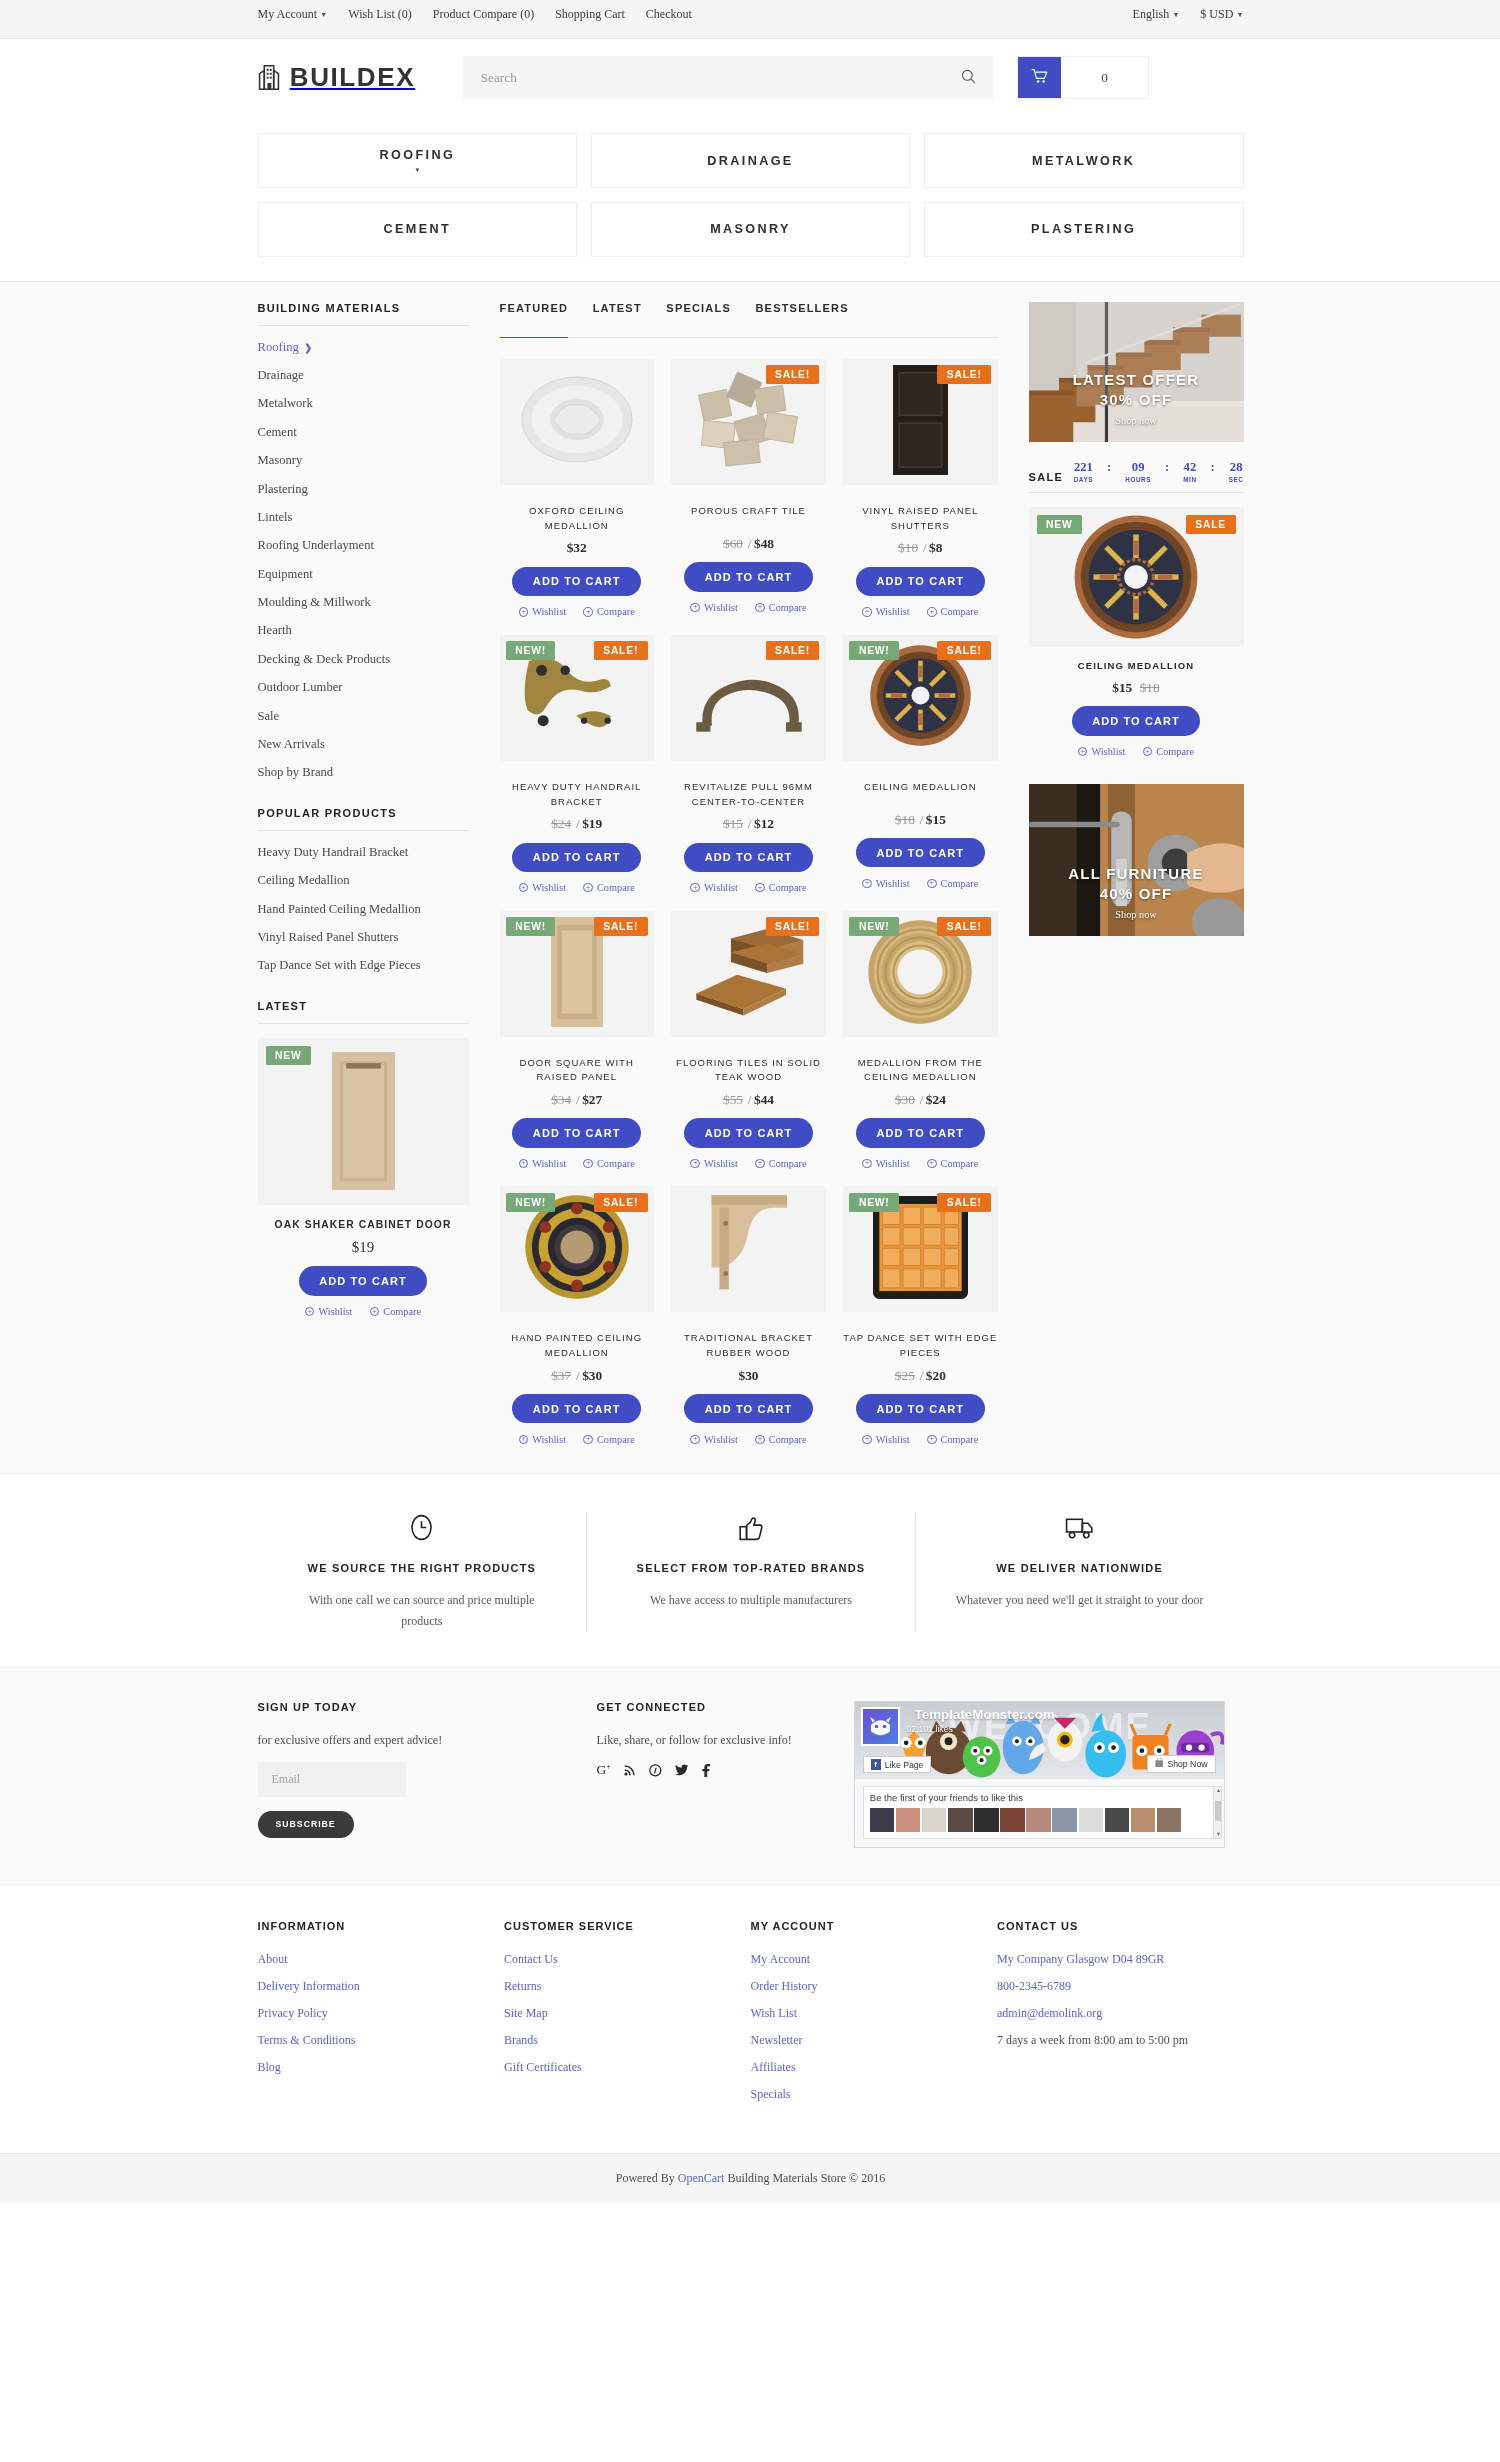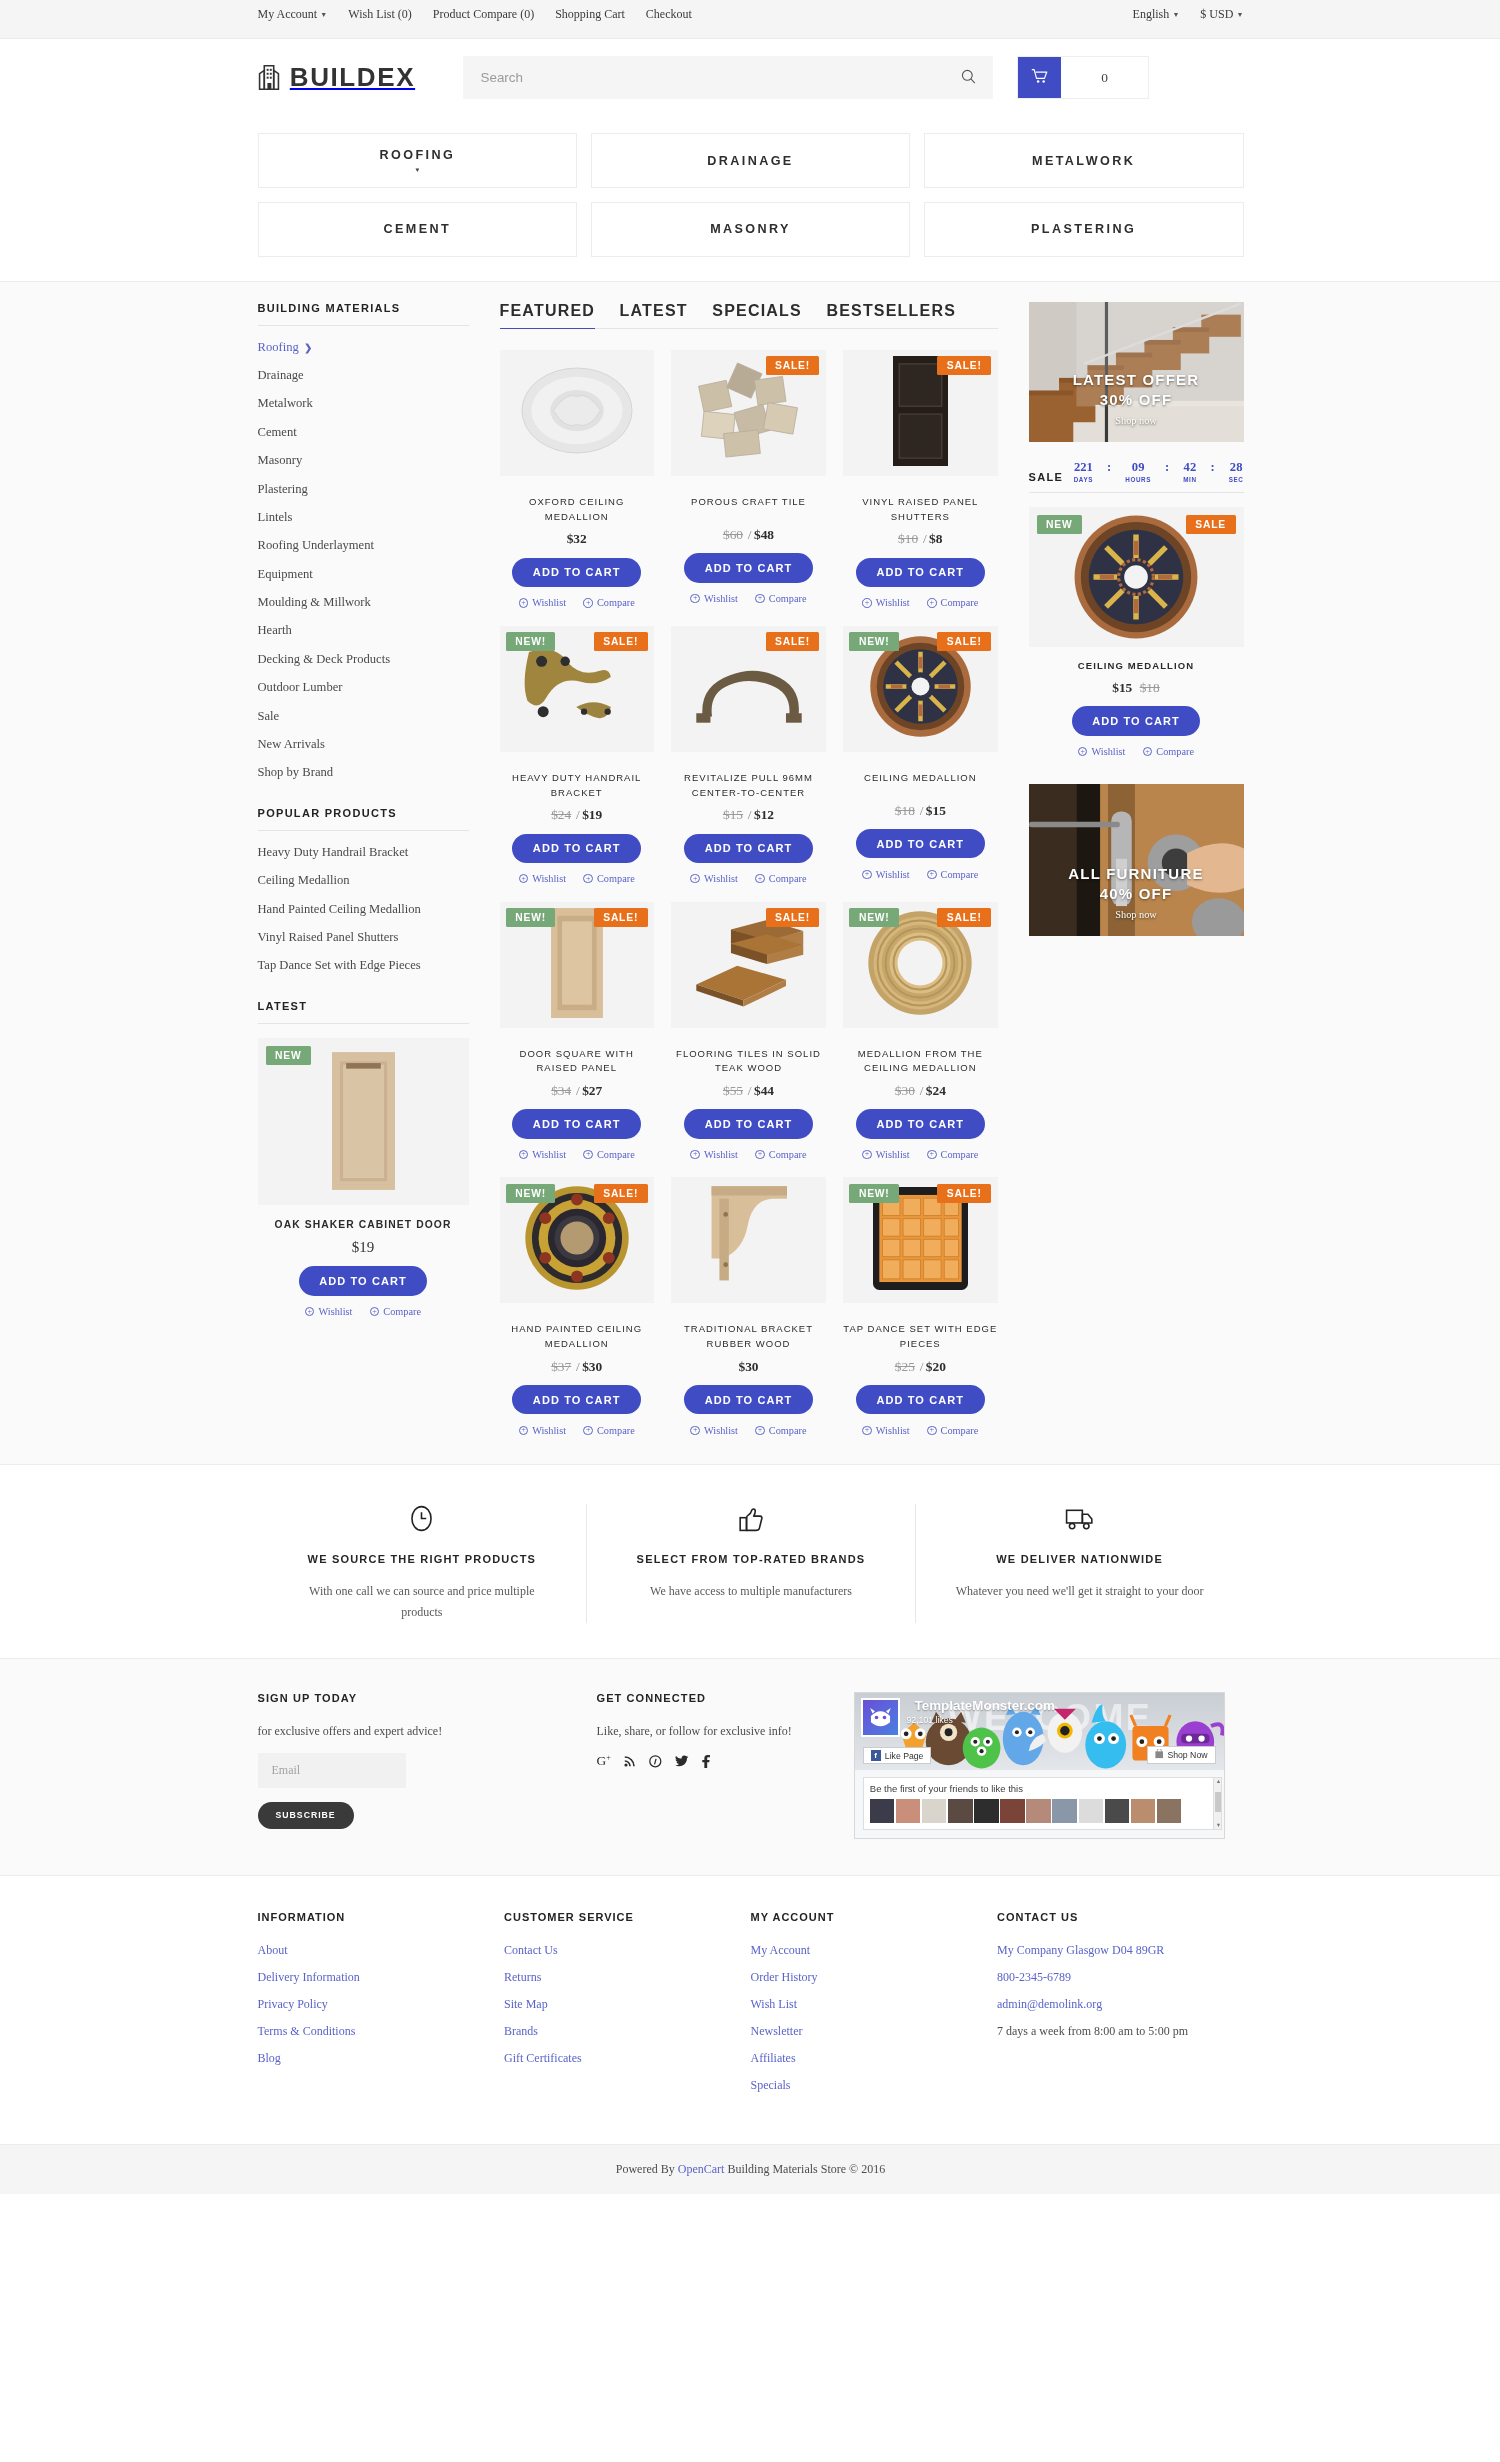--- a/index.html
+++ b/index.html
@@ -41,21 +41,21 @@
   .search-wrap {
     margin-left: 48px;
     width: 530px; height: 43px;
     background: #f5f5f5;
     display: flex; align-items: center;
     padding: 0 17.4px;
   }
   .search-input {
     flex: 1; border: none; background: transparent; outline: none;
     font-size: 13.4px; color: #555;
-    font-family: Liberation Sans, sans-serif;
+    font-family: Liberation Serif, serif;
   }
   .search-input::placeholder { color: #9b9b9b; }
   .search-btn { background:none;border:none;cursor:pointer;padding:0;display:flex;align-items:center; }
   .cart-block { margin-left: 24px; display: flex; height: 43px; border: 0.8px solid #eee; }
   .cart-btn {
     width: 43px; background: #3f4cc4; display: flex; align-items: center; justify-content: center;
     cursor: pointer;
   }
   .cart-count {
     width: 87px; background: #fff; display: flex; align-items: center; justify-content: center;
@@ -118,22 +118,22 @@
     font-size: 10.3px; font-weight: 700; letter-spacing: 0.8px;
     color: #fff; padding: 4px 9.5px; border-radius: 1.6px;
   }
   .badge.new { background: #76a878; }
   .badge.sale { background: #e8701a; }
 
   
   .tabs { display: flex; gap: 24.5px; border-bottom: 0.8px solid #e4e4e4; }
   .tab {
     font-family: "Liberation Sans", sans-serif;
-    font-size: 16px; font-weight: 700; letter-spacing: 1.2px; color: #2d2d2d;
-    padding-bottom: 8px; cursor: pointer; background: none; border: none;
+    font-size: 11px; font-weight: 700; letter-spacing: 1.2px; color: #2d2d2d;
+    padding-bottom: 23px; cursor: pointer; background: none; border: none;
     border-bottom: 1.6px solid transparent; margin-bottom: -0.8px;
   }
   .tab.active { border-bottom-color: #3f4cc4; }
 
   
   .prod-grid {
     display: grid; grid-template-columns: repeat(3, 1fr); gap: 17.4px 17.4px; margin-top: 20.5px;
   }
   .prod-card { text-align: center; }
   .prod-img {

